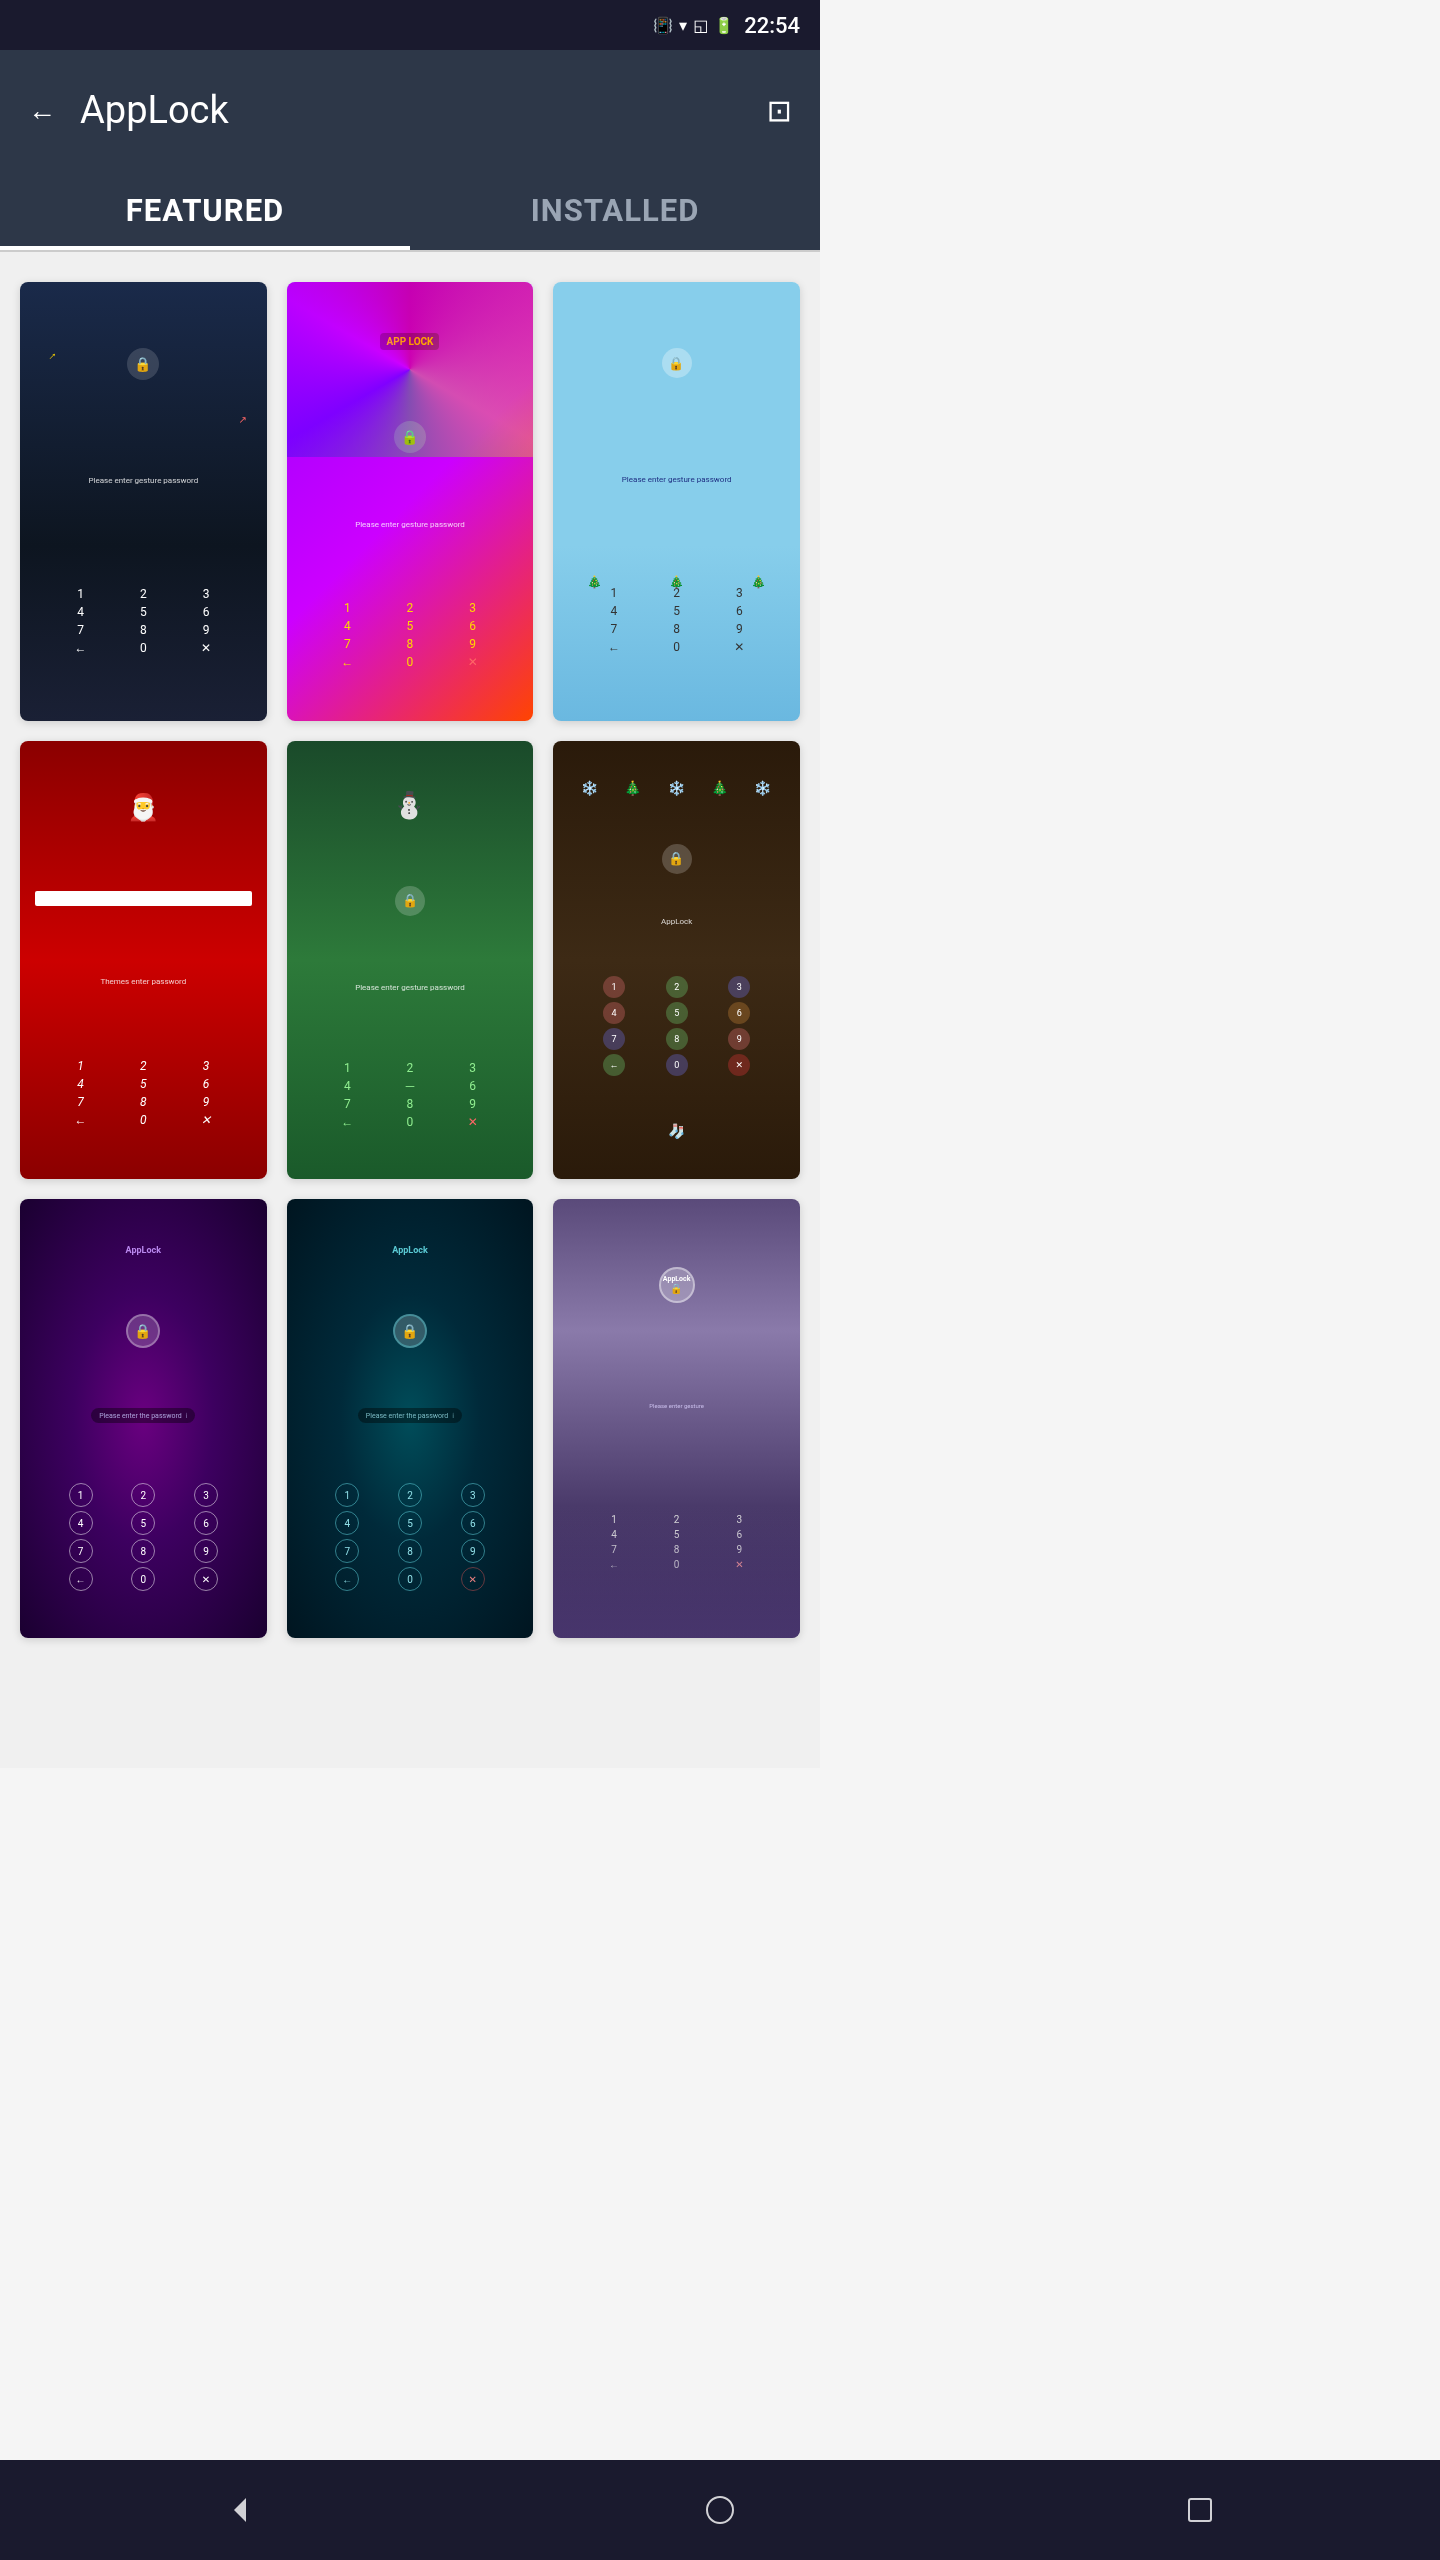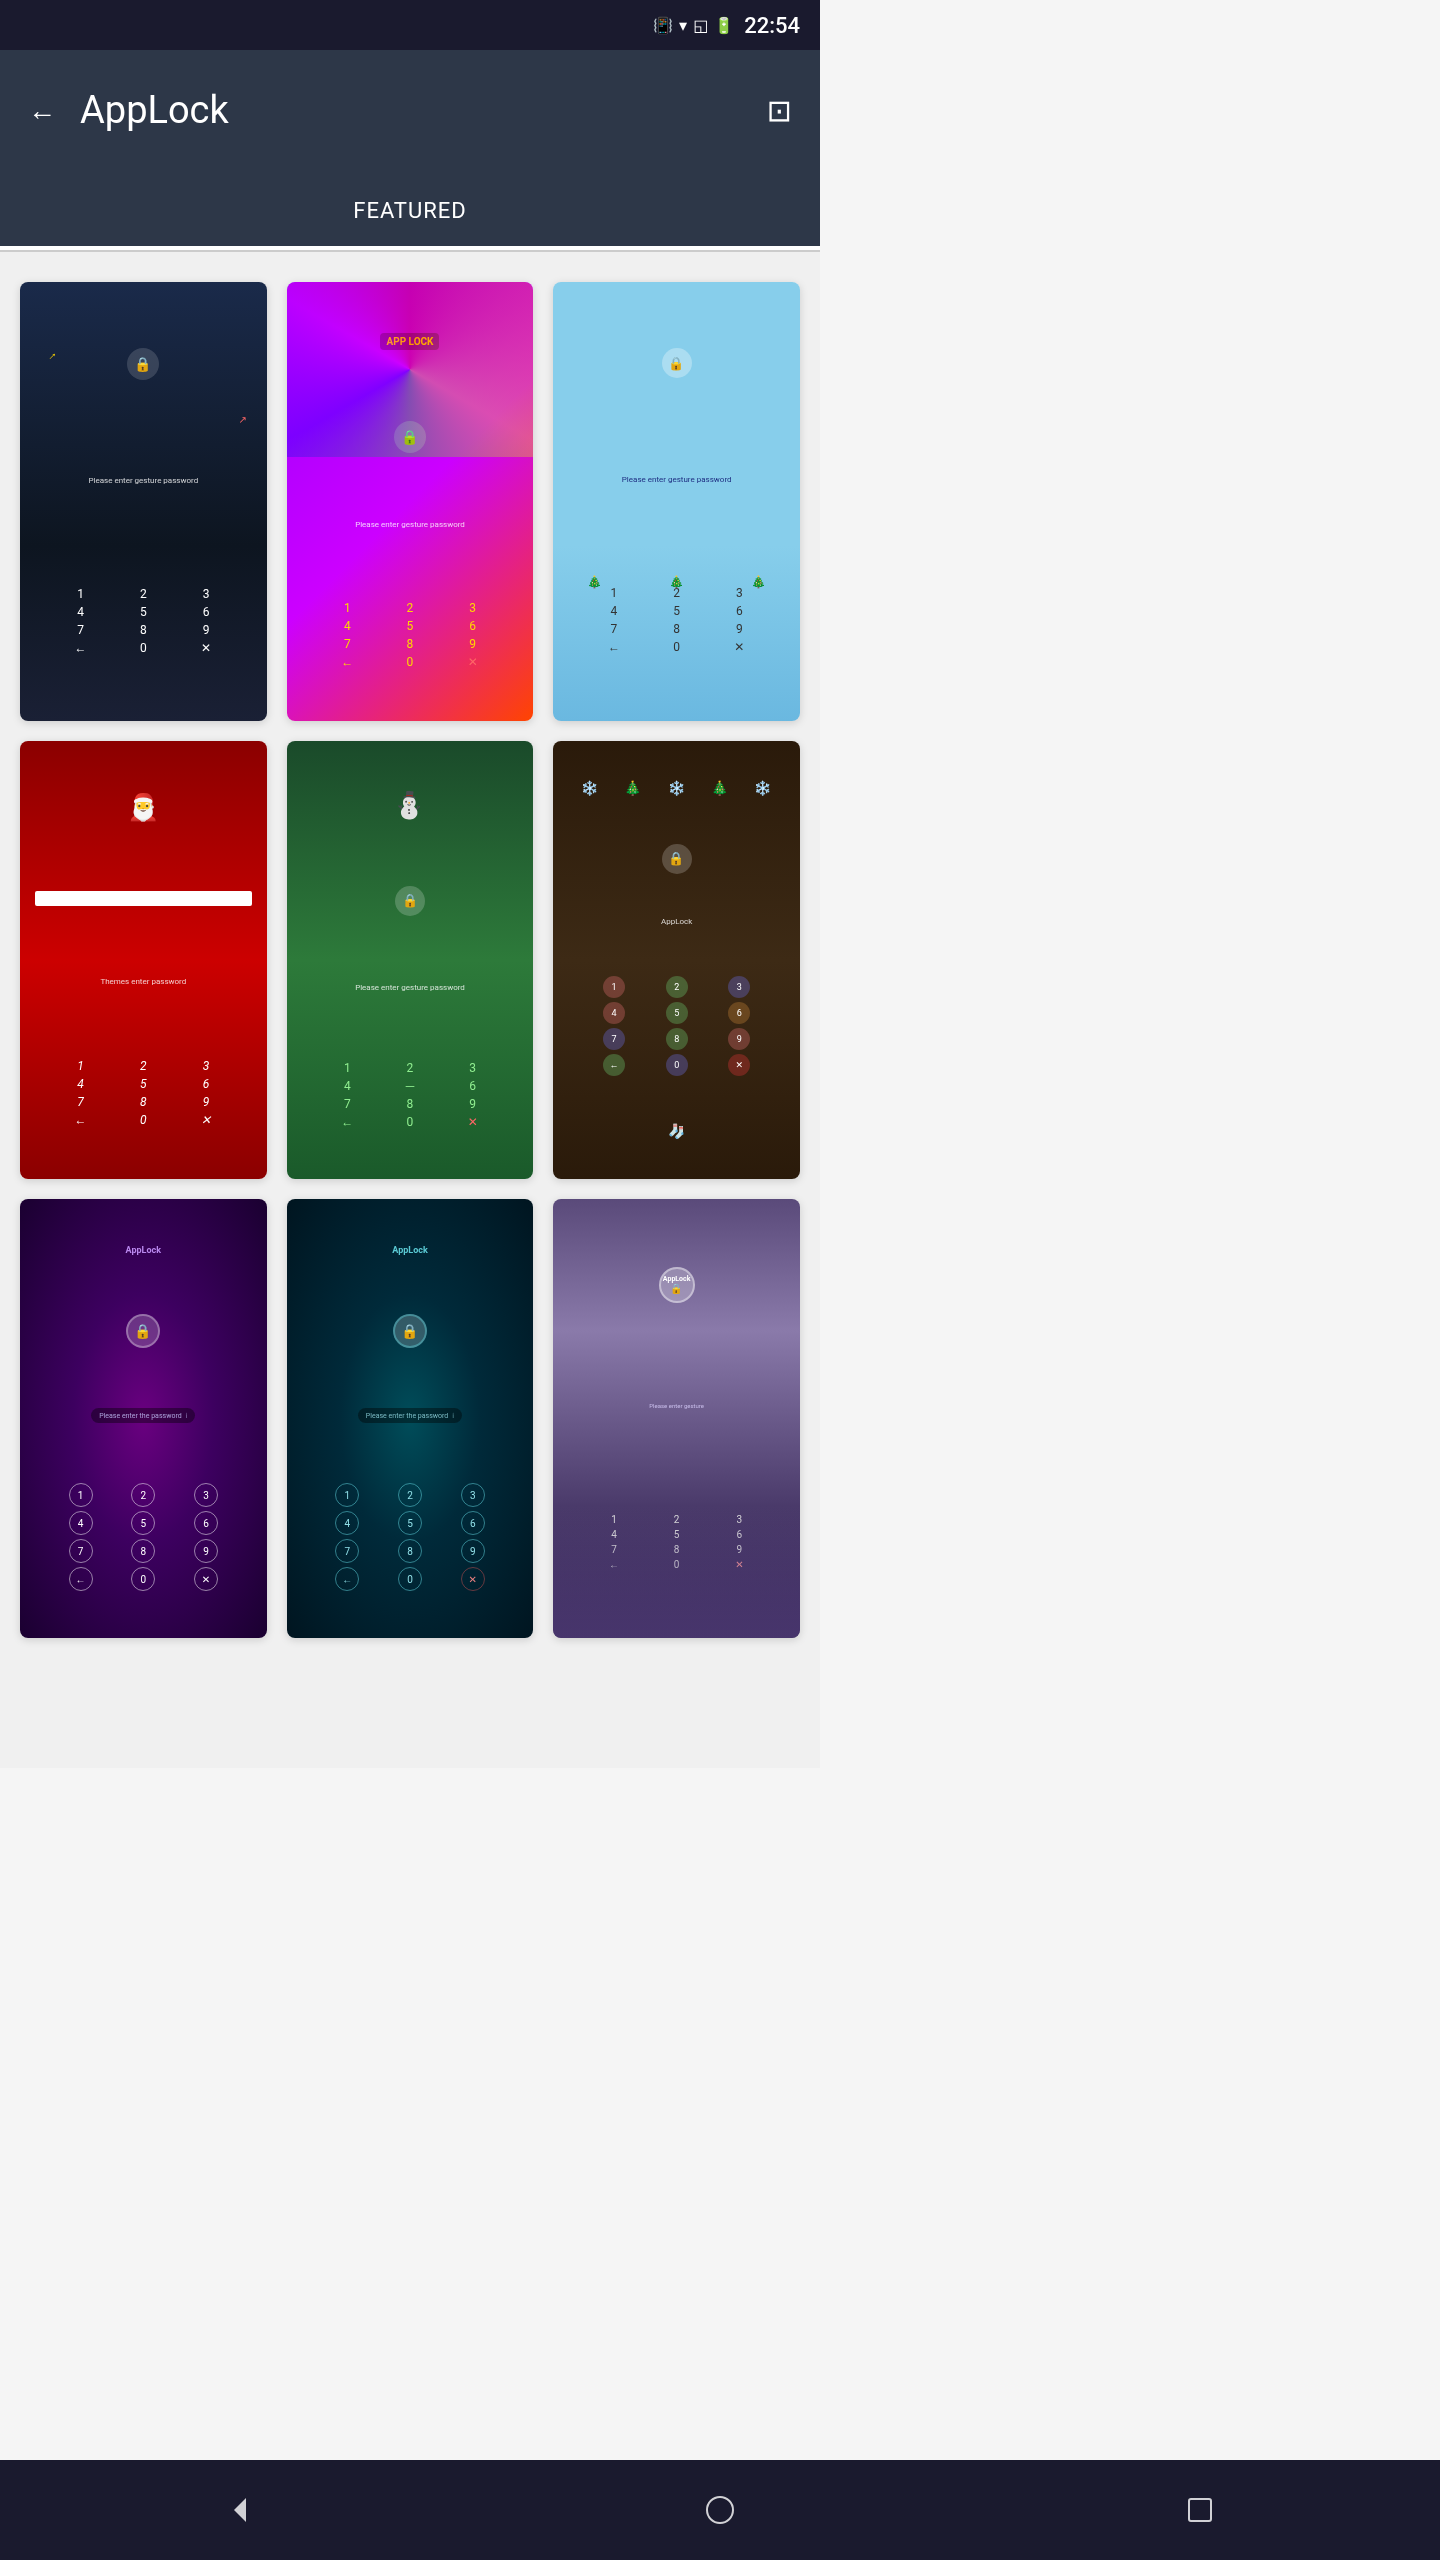--- a/index.html
+++ b/index.html
@@ -86,22 +86,22 @@
       background-color: #2d3748;
       display: flex;
     }
 
     .tab {
       flex: 1;
       display: flex;
       align-items: center;
       justify-content: center;
       cursor: pointer;
-      font-size: 22px;
-      font-weight: 400;
+      font-size: 31px;
+      font-weight: 700;
       letter-spacing: 1px;
       position: relative;
     }
 
     .tab.active {
       color: white;
     }
 
     .tab.active::after {
       content: '';
@@ -334,20 +334,23 @@
     <div class="back-button">←</div>
     <div class="header-title">AppLock</div>
   </div>
   <div class="header-action">⊡</div>
 </div>
 
 <div class="tabs">
   <div class="tab active">
     <span>FEATURED</span>
   </div>
+  <div class="tab inactive">
+    <span>INSTALLED</span>
+  </div>
 </div>
 <div class="divider"></div>
 
 <div class="themes-grid">
 
   <div class="theme-card theme-1">
     <div class="theme-card-inner">
       <div style="width:32px;height:32px;background:rgba(255,255,255,0.15);border-radius:50%;display:flex;align-items:center;justify-content:center;font-size:14px;">🔒</div>
       <div class="prompt-text">Please enter gesture password</div>
       <div class="grid-3x4">

